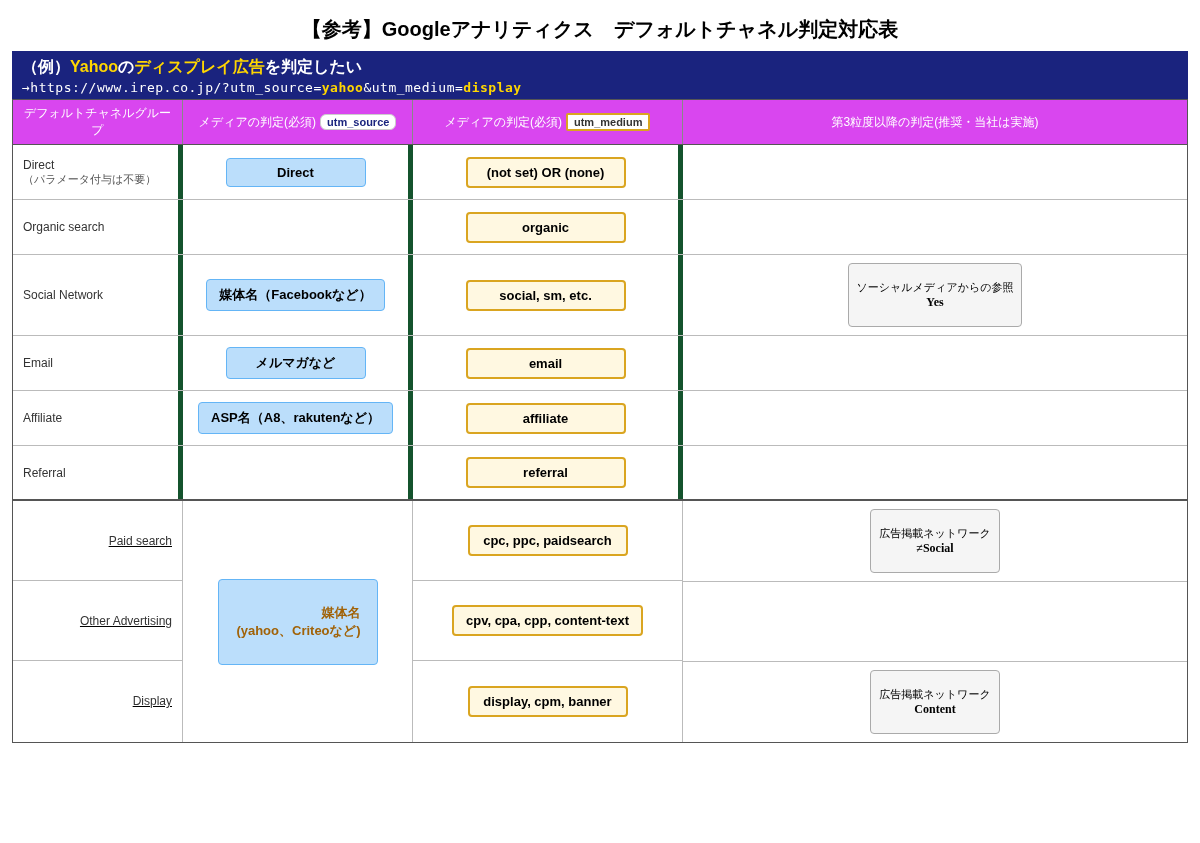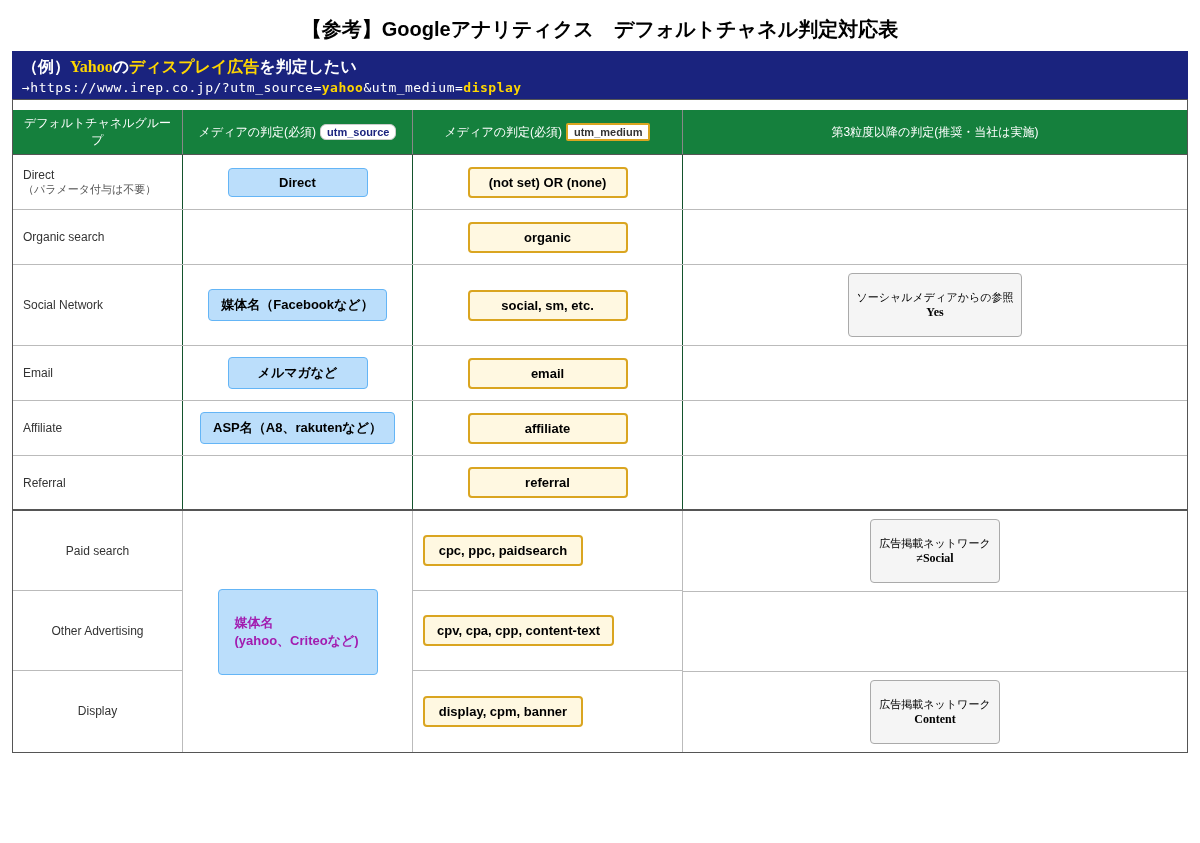--- a/index.html
+++ b/index.html
@@ -23,40 +23,38 @@
     .example-box {
       background: #1a237e;
       color: #fff;
       padding: 6px 10px 4px 10px;
       margin-bottom: 0;
     }
     .example-line1 {
       font-size: 16px;
       font-weight: bold;
       margin-bottom: 2px;
-      font-family: Liberation Serif, serif;
     }
     .example-line1 .yellow { color: #FFD600; }
     .example-line2 {
       font-size: 13px;
       font-family: monospace;
       letter-spacing: 0.5px;
     }
     .example-line2 .bold-yellow { color: #FFD600; font-weight: bold; }
     .table-container {
       border: 1.5px solid #555;
       margin-top: 0;
     }
     .header-row {
       display: grid;
       grid-template-columns: 170px 230px 270px 1fr;
-      background: #15803d;
+      background: #d946ef;
       color: #fff;
       border-bottom: 1.5px solid #555;
-      margin-top: 10px;
     }
     .header-cell {
       padding: 5px 8px;
       font-size: 12px;
       display: flex;
       align-items: center;
       justify-content: center;
       text-align: center;
       border-right: 1px solid #888;
     }
@@ -86,21 +84,21 @@
     .data-row {
       display: grid;
       grid-template-columns: 170px 230px 270px 1fr;
       border-bottom: 1px solid #bbb;
       min-height: 55px;
     }
     .data-row:last-child { border-bottom: none; }
     .data-row.tall { min-height: 80px; }
     .cell {
       padding: 8px 10px;
-      border-right: 1px solid #14532d;
+      border-right: 5px solid #14532d;
       display: flex;
       align-items: center;
       justify-content: center;
       text-align: center;
     }
     .cell:last-child { border-right: none; }
     .cell-left {
       justify-content: flex-start;
       text-align: left;
     }
@@ -144,58 +142,59 @@
       text-align: center;
     }
     .gray-box .bold { font-weight: bold; font-size: 12px; font-family: Liberation Serif, serif; }
     .merged-blue-box {
       background: #bbdefb;
       border: 1.5px solid #64b5f6;
       border-radius: 4px;
       padding: 24px 16px;
       font-weight: bold;
       font-size: 13px;
-      color: #a21caf;
-      text-align: left;
+      color: #a16207;
+      text-align: right;
       width: 160px;
     }
     
     .bottom-section {
       display: grid;
       grid-template-columns: 170px 230px 270px 1fr;
       border-bottom: none;
     }
     .bottom-col1 {
       border-right: 1px solid #bbb;
     }
     .bottom-col1-row {
       padding: 8px 10px;
       border-bottom: 1px solid #bbb;
       min-height: 80px;
       display: flex;
       align-items: center;
-      justify-content: center;
+      justify-content: flex-end;
+      text-decoration: underline;
     }
     .bottom-col1-row:last-child { border-bottom: none; }
     .bottom-col2 {
       border-right: 1px solid #bbb;
       display: flex;
       align-items: center;
       justify-content: center;
     }
     .bottom-col3 {
       border-right: 1px solid #bbb;
     }
     .bottom-col3-row {
       padding: 8px 10px;
       border-bottom: 1px solid #bbb;
       min-height: 80px;
       display: flex;
       align-items: center;
-      justify-content: flex-start;
+      justify-content: center;
     }
     .bottom-col3-row:last-child { border-bottom: none; }
     .bottom-col4 {
     }
     .bottom-col4-row {
       padding: 8px 10px;
       border-bottom: 1px solid #bbb;
       min-height: 80px;
       display: flex;
       align-items: center;

